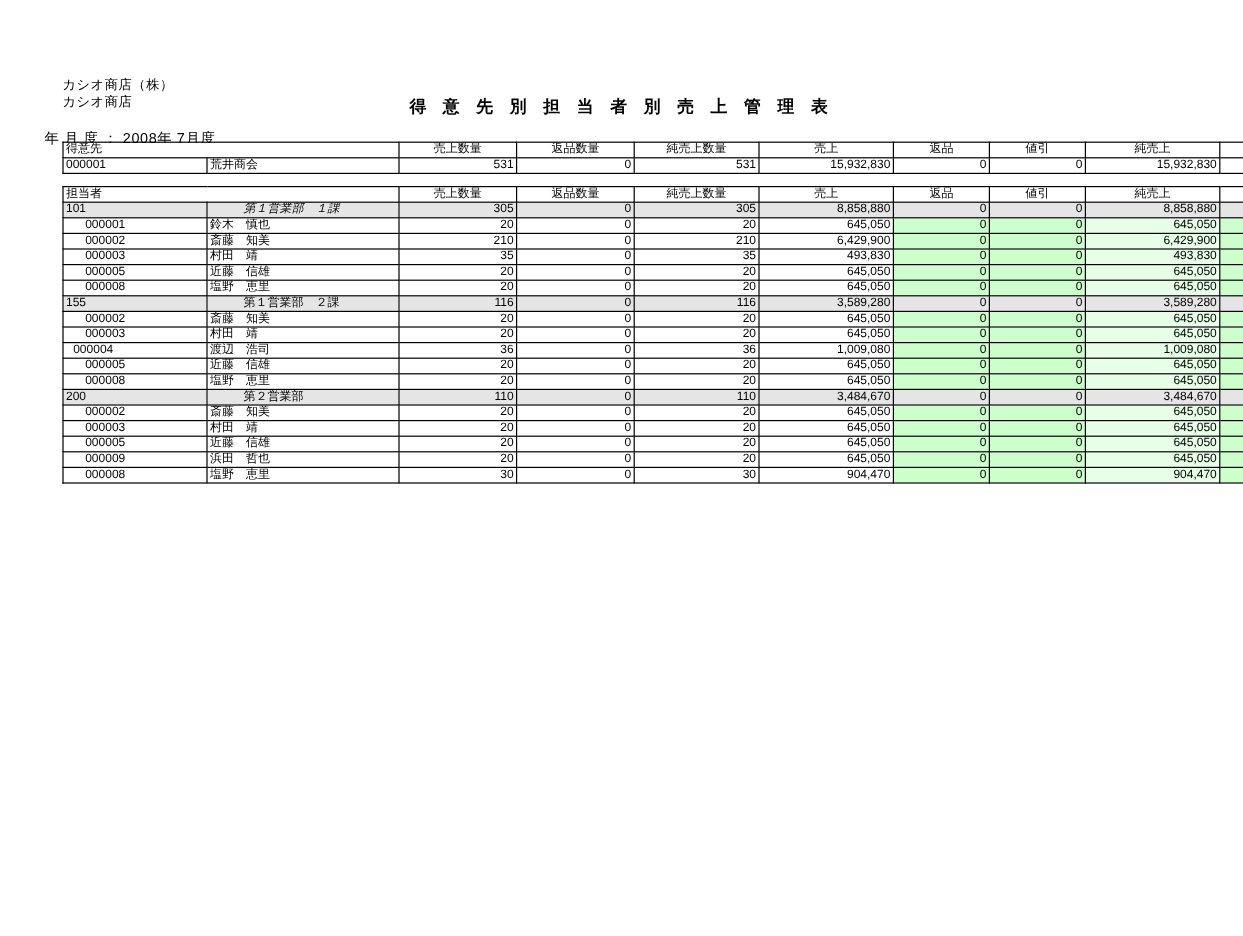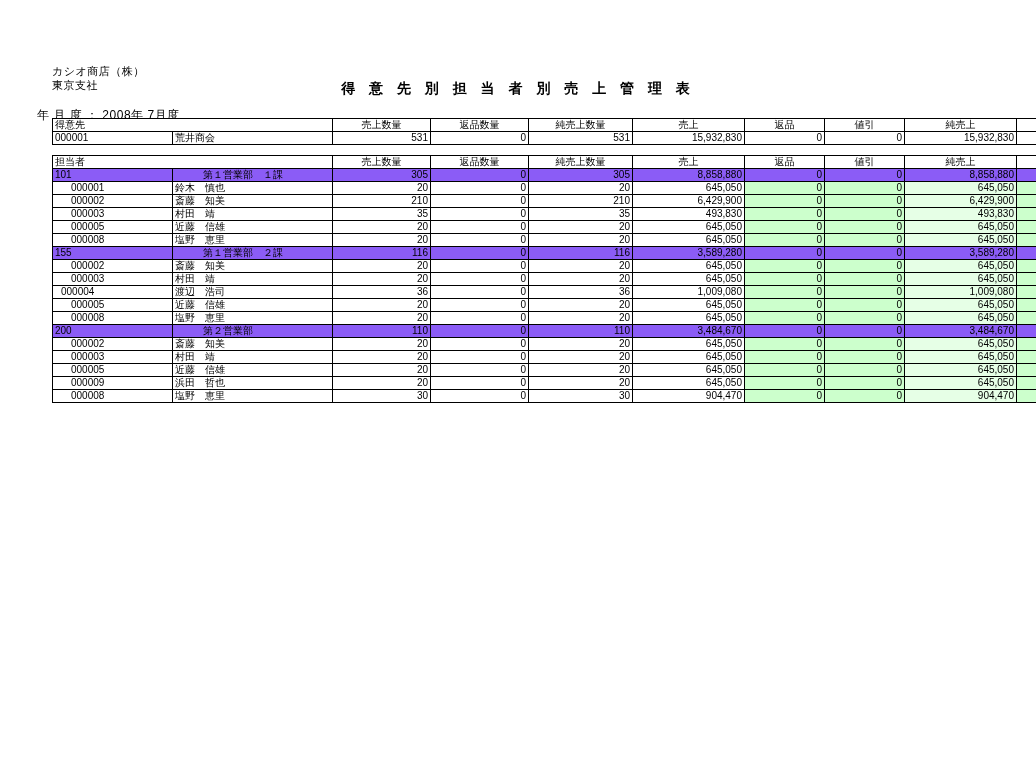--- a/index.html
+++ b/index.html
@@ -68,21 +68,21 @@
     text-align: left;
   }
   .num {
     text-align: right;
   }
   .lft {
     text-align: left;
   }
   
   .c-white { background: #ffffff; }
-  .c-blue  { background: #8b5cf6; }
+  .c-blue  { background: #e5e5e5; }
   .c-green { background: #ccffcc; }
   .c-lgreen{ background: #e6ffe6; }
 
   
   #customer-table { left: 52px; top: 118px; width: 932px; }
   #detail-table   { left: 52px; top: 155px; width: 932px; }
 
   .col-code  { width: 120px; }
   .col-name  { width: 160px; }
   .col-qty   { width: 98px; }
@@ -94,21 +94,21 @@
   .col-nsale { width: 112px; }
   .col-chg   { width: 60px; }
 </style>
 </head>
 <body>
 
 <div class="page">
 
   <div class="company-block">
     <div>カシオ商店（株）</div>
-    <div>東京支社</div>
+    <div>カシオ商店</div>
   </div>
 
   <div class="doc-title">得 意 先 別 担 当 者 別 売 上 管 理 表</div>
 
   <div class="period">
     <span>年 月 度 ：</span>
     <span>2008年 7月度</span>
   </div>
 
   <table class="grid" id="customer-table">
@@ -177,21 +177,21 @@
         <td class="c-white">返品</td>
         <td class="c-white">値引</td>
         <td class="c-white">純売上</td>
         <td class="c-white">諸掛</td>
 
       </tr>
     </thead>
     <tbody id="detail-body">
         <tr>
           <td class="lft c-blue">101</td>
-          <td class="lft c-blue" style="padding-left: 30px;">第１営業部　１課</td>
+          <td class="lft c-blue" style="padding-left: 30px; font-style: italic;">第１営業部　１課</td>
           <td class="num c-blue">305</td>
           <td class="num c-blue">0</td>
           <td class="num c-blue">305</td>
           <td class="num c-blue">8,858,880</td>
           <td class="num c-blue">0</td>
           <td class="num c-blue">0</td>
           <td class="num c-blue">8,858,880</td>
           <td class="num c-blue">0</td>
         </tr>
         <tr>

